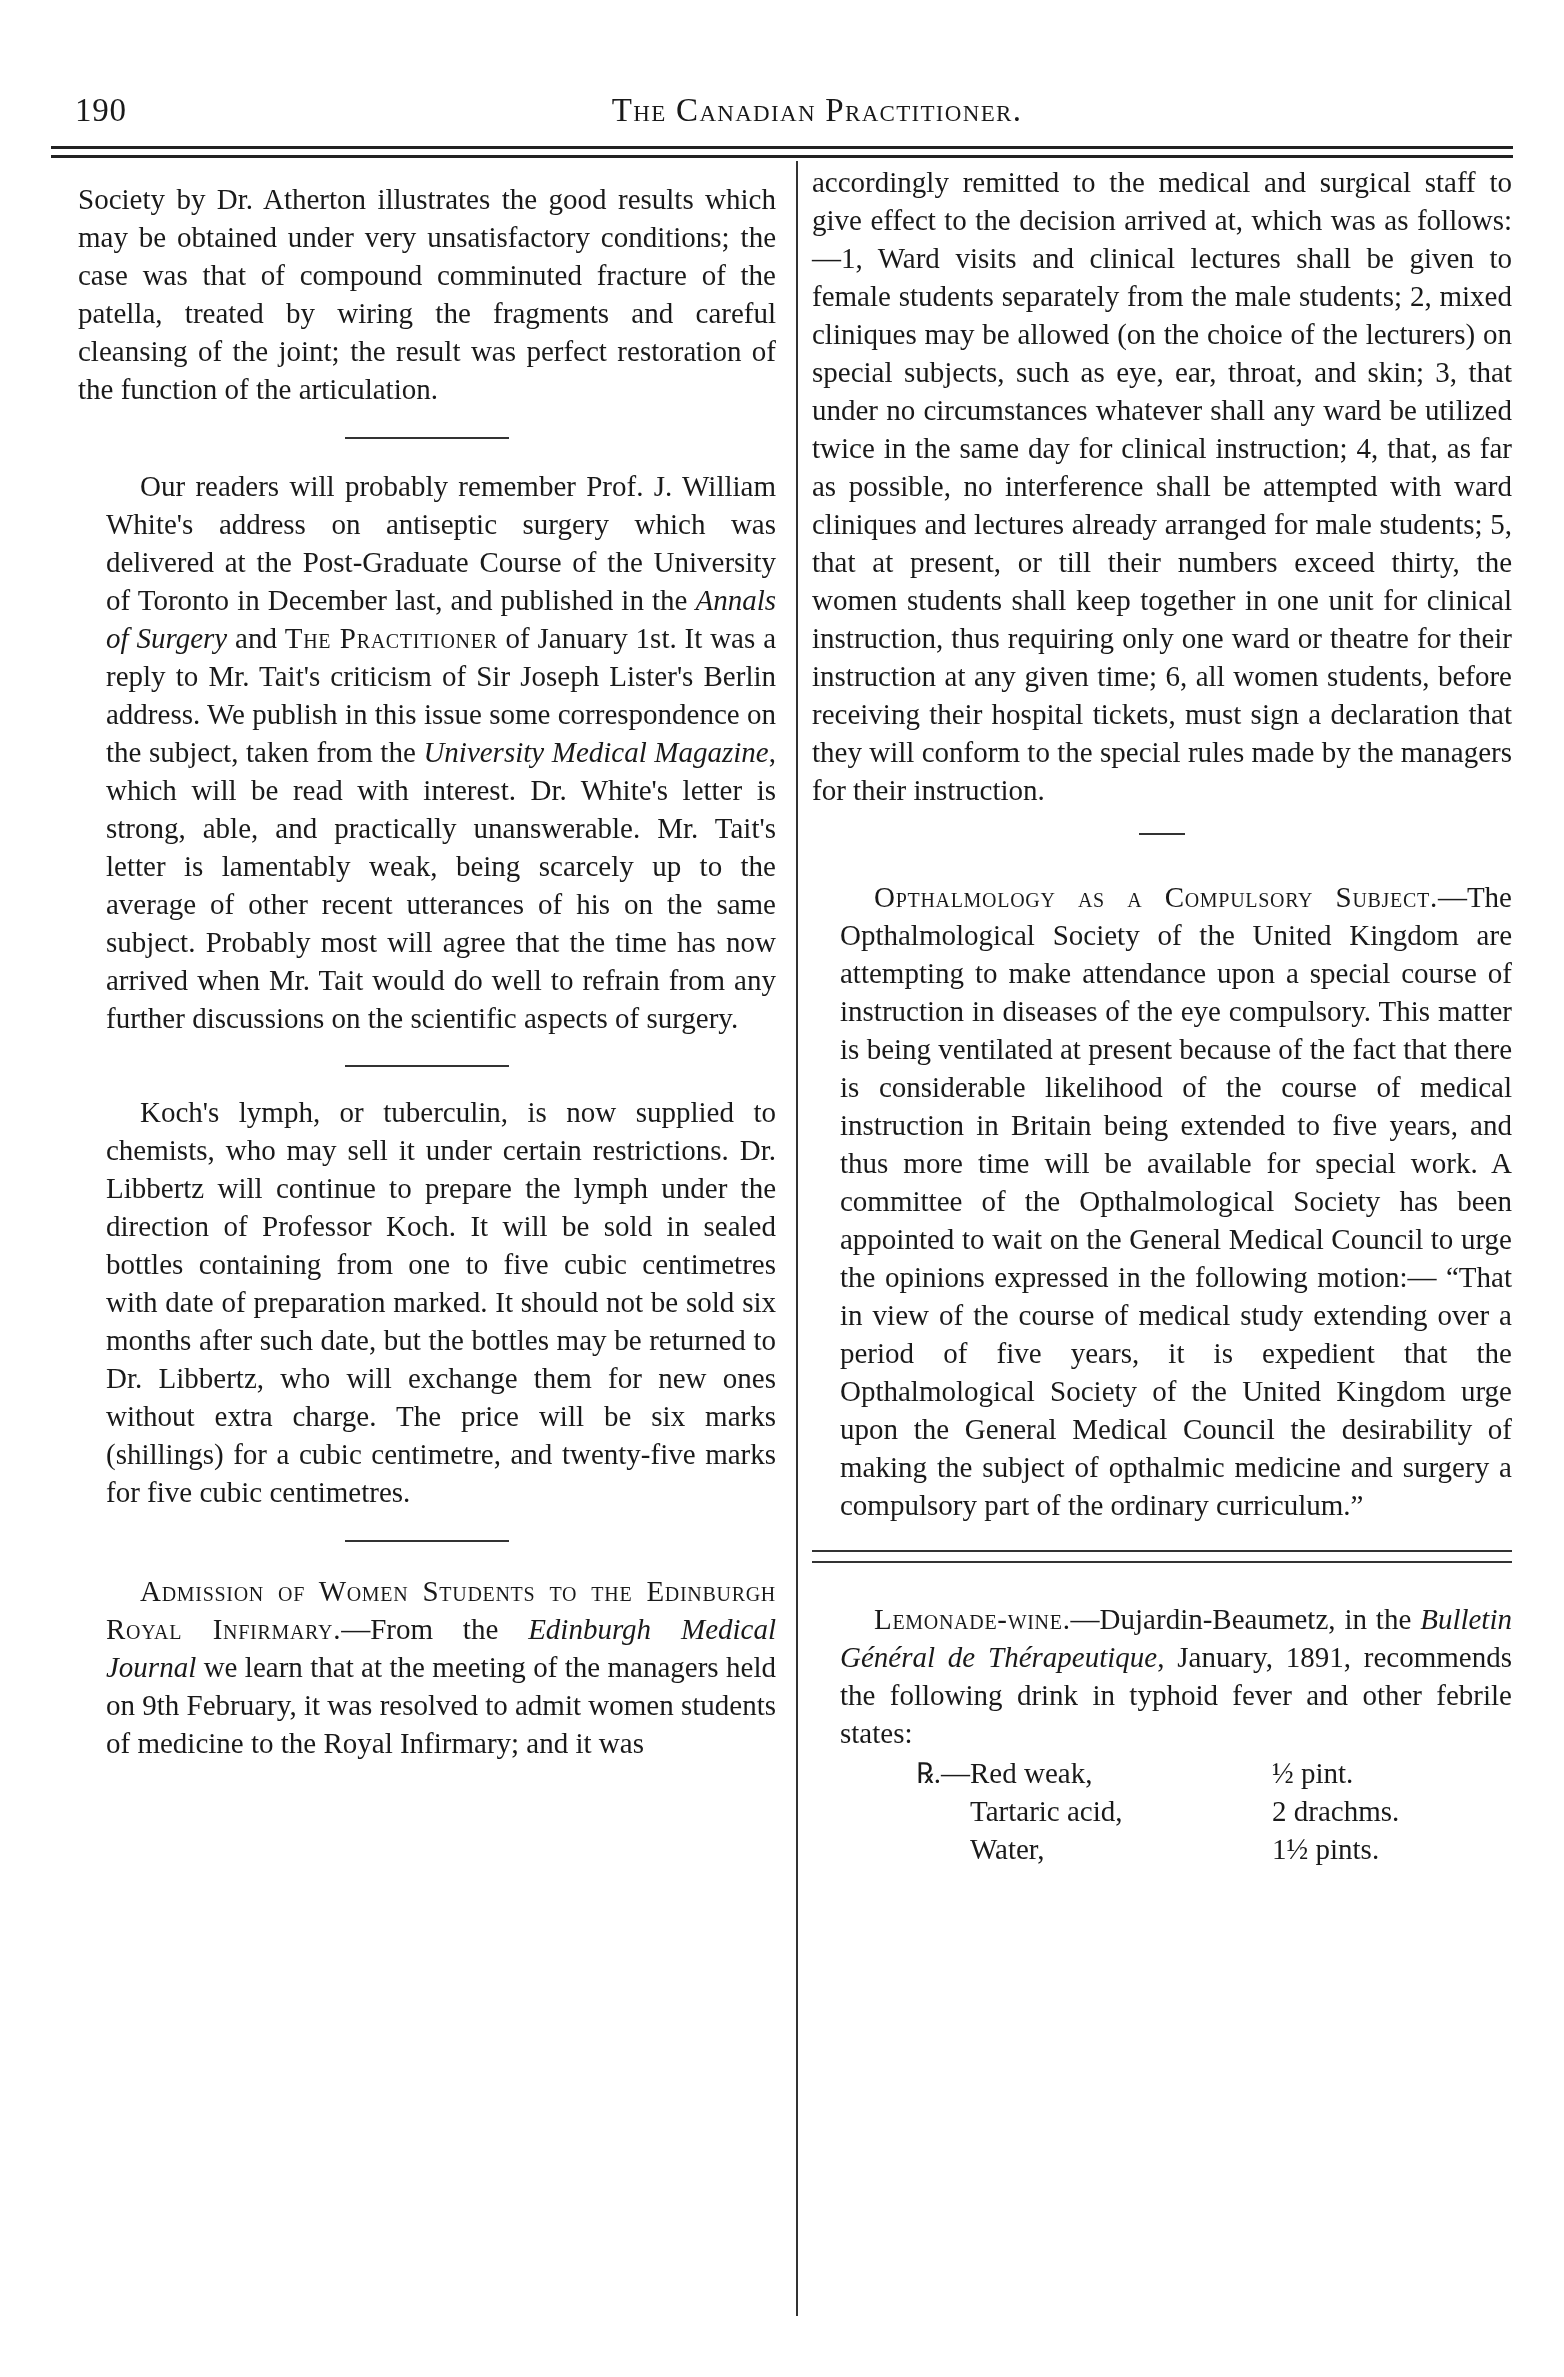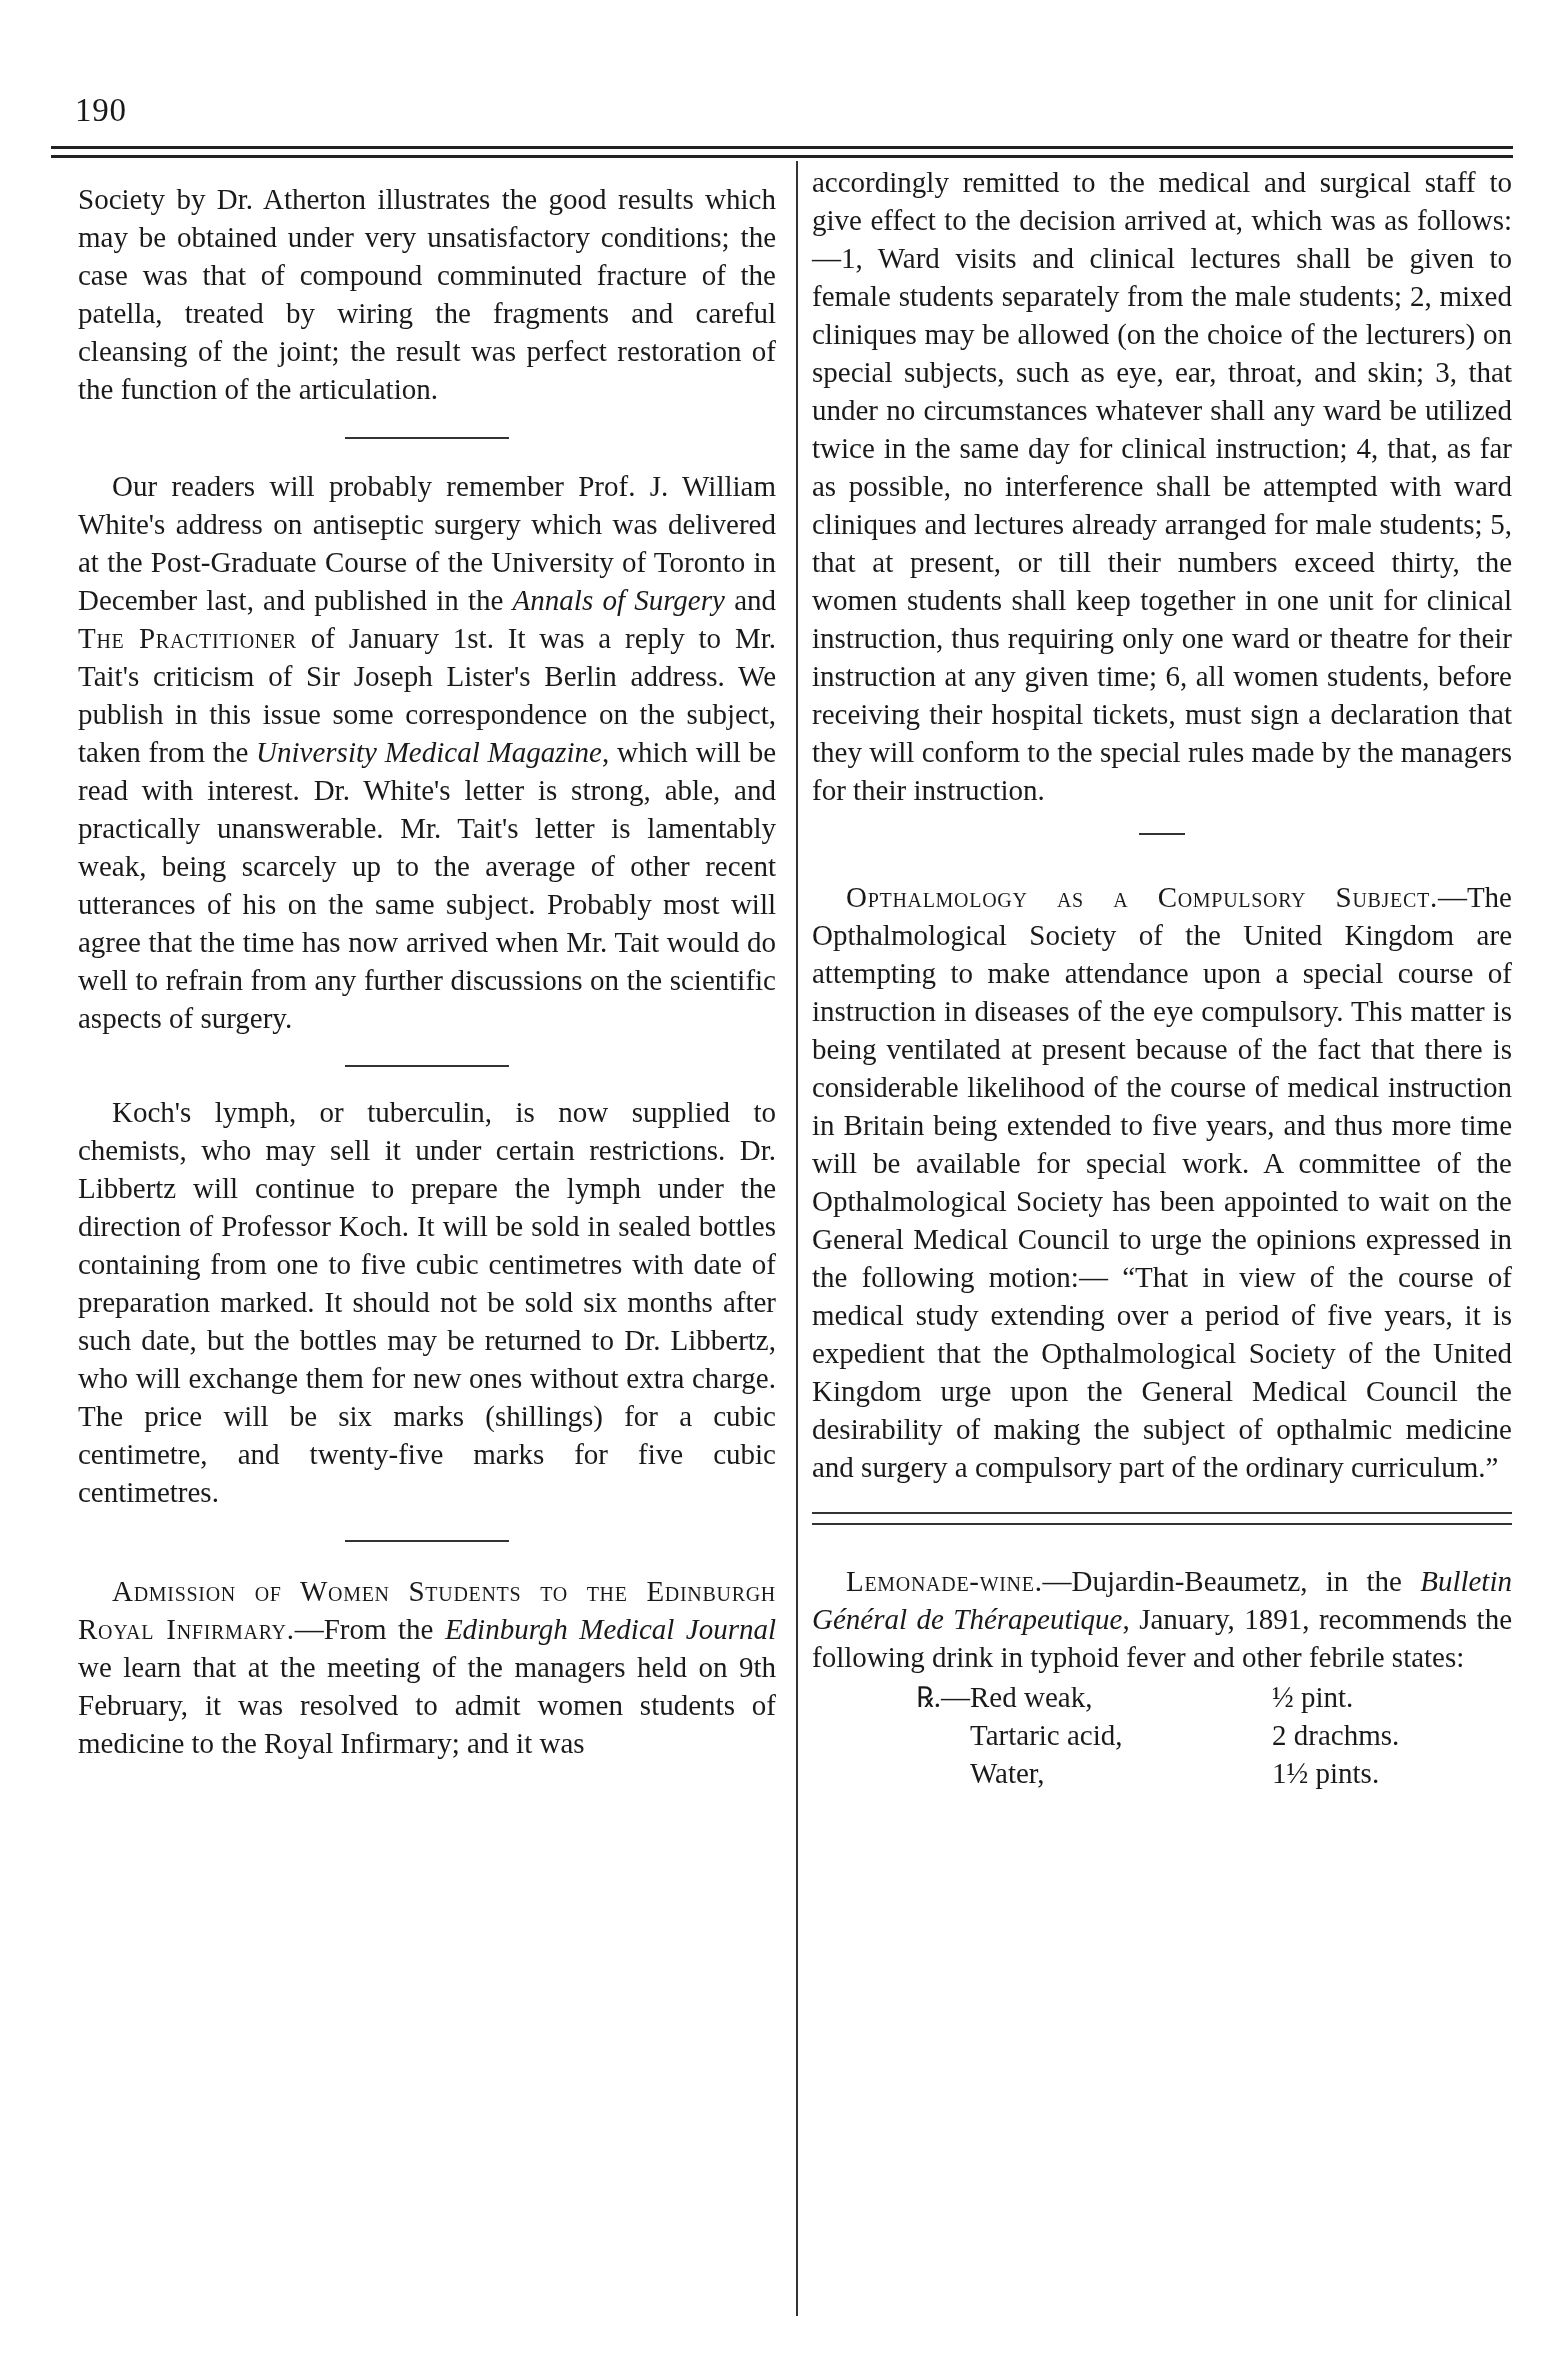--- a/index.html
+++ b/index.html
@@ -7,33 +7,34 @@
          font-family:"Liberation Serif","DejaVu Serif",serif; }
   .header { position:absolute; top:92px; left:53px; width:1458px; height:53px;margin-left:22px; }
   .page-num { position:absolute; left:0; top:0; font-size:33px; letter-spacing:0.7px; }
   .running-title { position:absolute; left:0; right:0; top:0; text-align:center; font-size:33px; font-variant:small-caps; letter-spacing:1.3px; padding-left:26px; }
   .rule { position:absolute; left:51px; width:1462px; height:2.6px; background:#222; }
   .col-divider { position:absolute; left:796px; top:161px; width:2px; height:2155px; background:#333; }
   .col { position:absolute; top:158px; font-size:29px; line-height:38px; text-align:justify; hyphens:manual; }
   .col.left { left:78px; width:698px; }
   .col.right { left:812px; width:700px; }
   p { margin:0; }
-  .indent { text-indent:34px; }
+  .indent { text-indent:34px;margin-left:28px; }
   .heading { text-align:center; font-size:30px; letter-spacing:1.3px; text-transform:uppercase; line-height:39px; }
   .sep { width:164px; height:2px; background:#333; margin:0 auto; }
   .sc { font-variant:small-caps; letter-spacing:0.7px; }
   .it { font-style:italic; }
   .double-rule { height:9.2px; border-top:2px solid #333; border-bottom:2px solid #333; }
   .recipe { display:grid; grid-template-columns:99px 302px 197px; margin-left:59px; }
 </style>
 </head>
 <body>
 
 <div class="header">
   <span class="page-num">190</span>
+  <span class="running-title">The Canadian Practitioner.</span>
 </div>
 <div class="rule" style="top:146px"></div>
 <div class="rule" style="top:155px"></div>
 <div class="col-divider"></div>
 
 <div class="col left">
   <p style="margin-top:22px">Society by Dr. Atherton illustrates the good results which may be obtained under very unsatisfactory conditions; the case was that of compound comminuted fracture of the patella, treated by wiring the fragments and careful cleansing of the joint; the result was perfect restoration of the function of the articulation.</p>
 
   <div class="sep" style="margin-top:29px;margin-bottom:28px"></div>
   <p class="indent" style="margin-top:4px"><span>Our readers will probably remember Prof. J. William White's address on antiseptic surgery which was delivered at the Post-Graduate Course of the University of Toronto in December last, and published in the </span><span class="it">Annals of Surgery</span><span> and </span><span class="sc">The Practitioner</span><span> of January 1st. It was a reply to Mr. Tait's criticism of Sir Joseph Lister's Berlin address. We publish in this issue some correspondence on the subject, taken from the </span><span class="it">University Medical Magazine</span><span>, which will be read with interest. Dr. White's letter is strong, able, and practically unanswerable. Mr. Tait's letter is lamentably weak, being scarcely up to the average of other recent utterances of his on the same subject. Probably most will agree that the time has now arrived when Mr. Tait would do well to refrain from any further discussions on the scientific aspects of surgery.</span></p>

